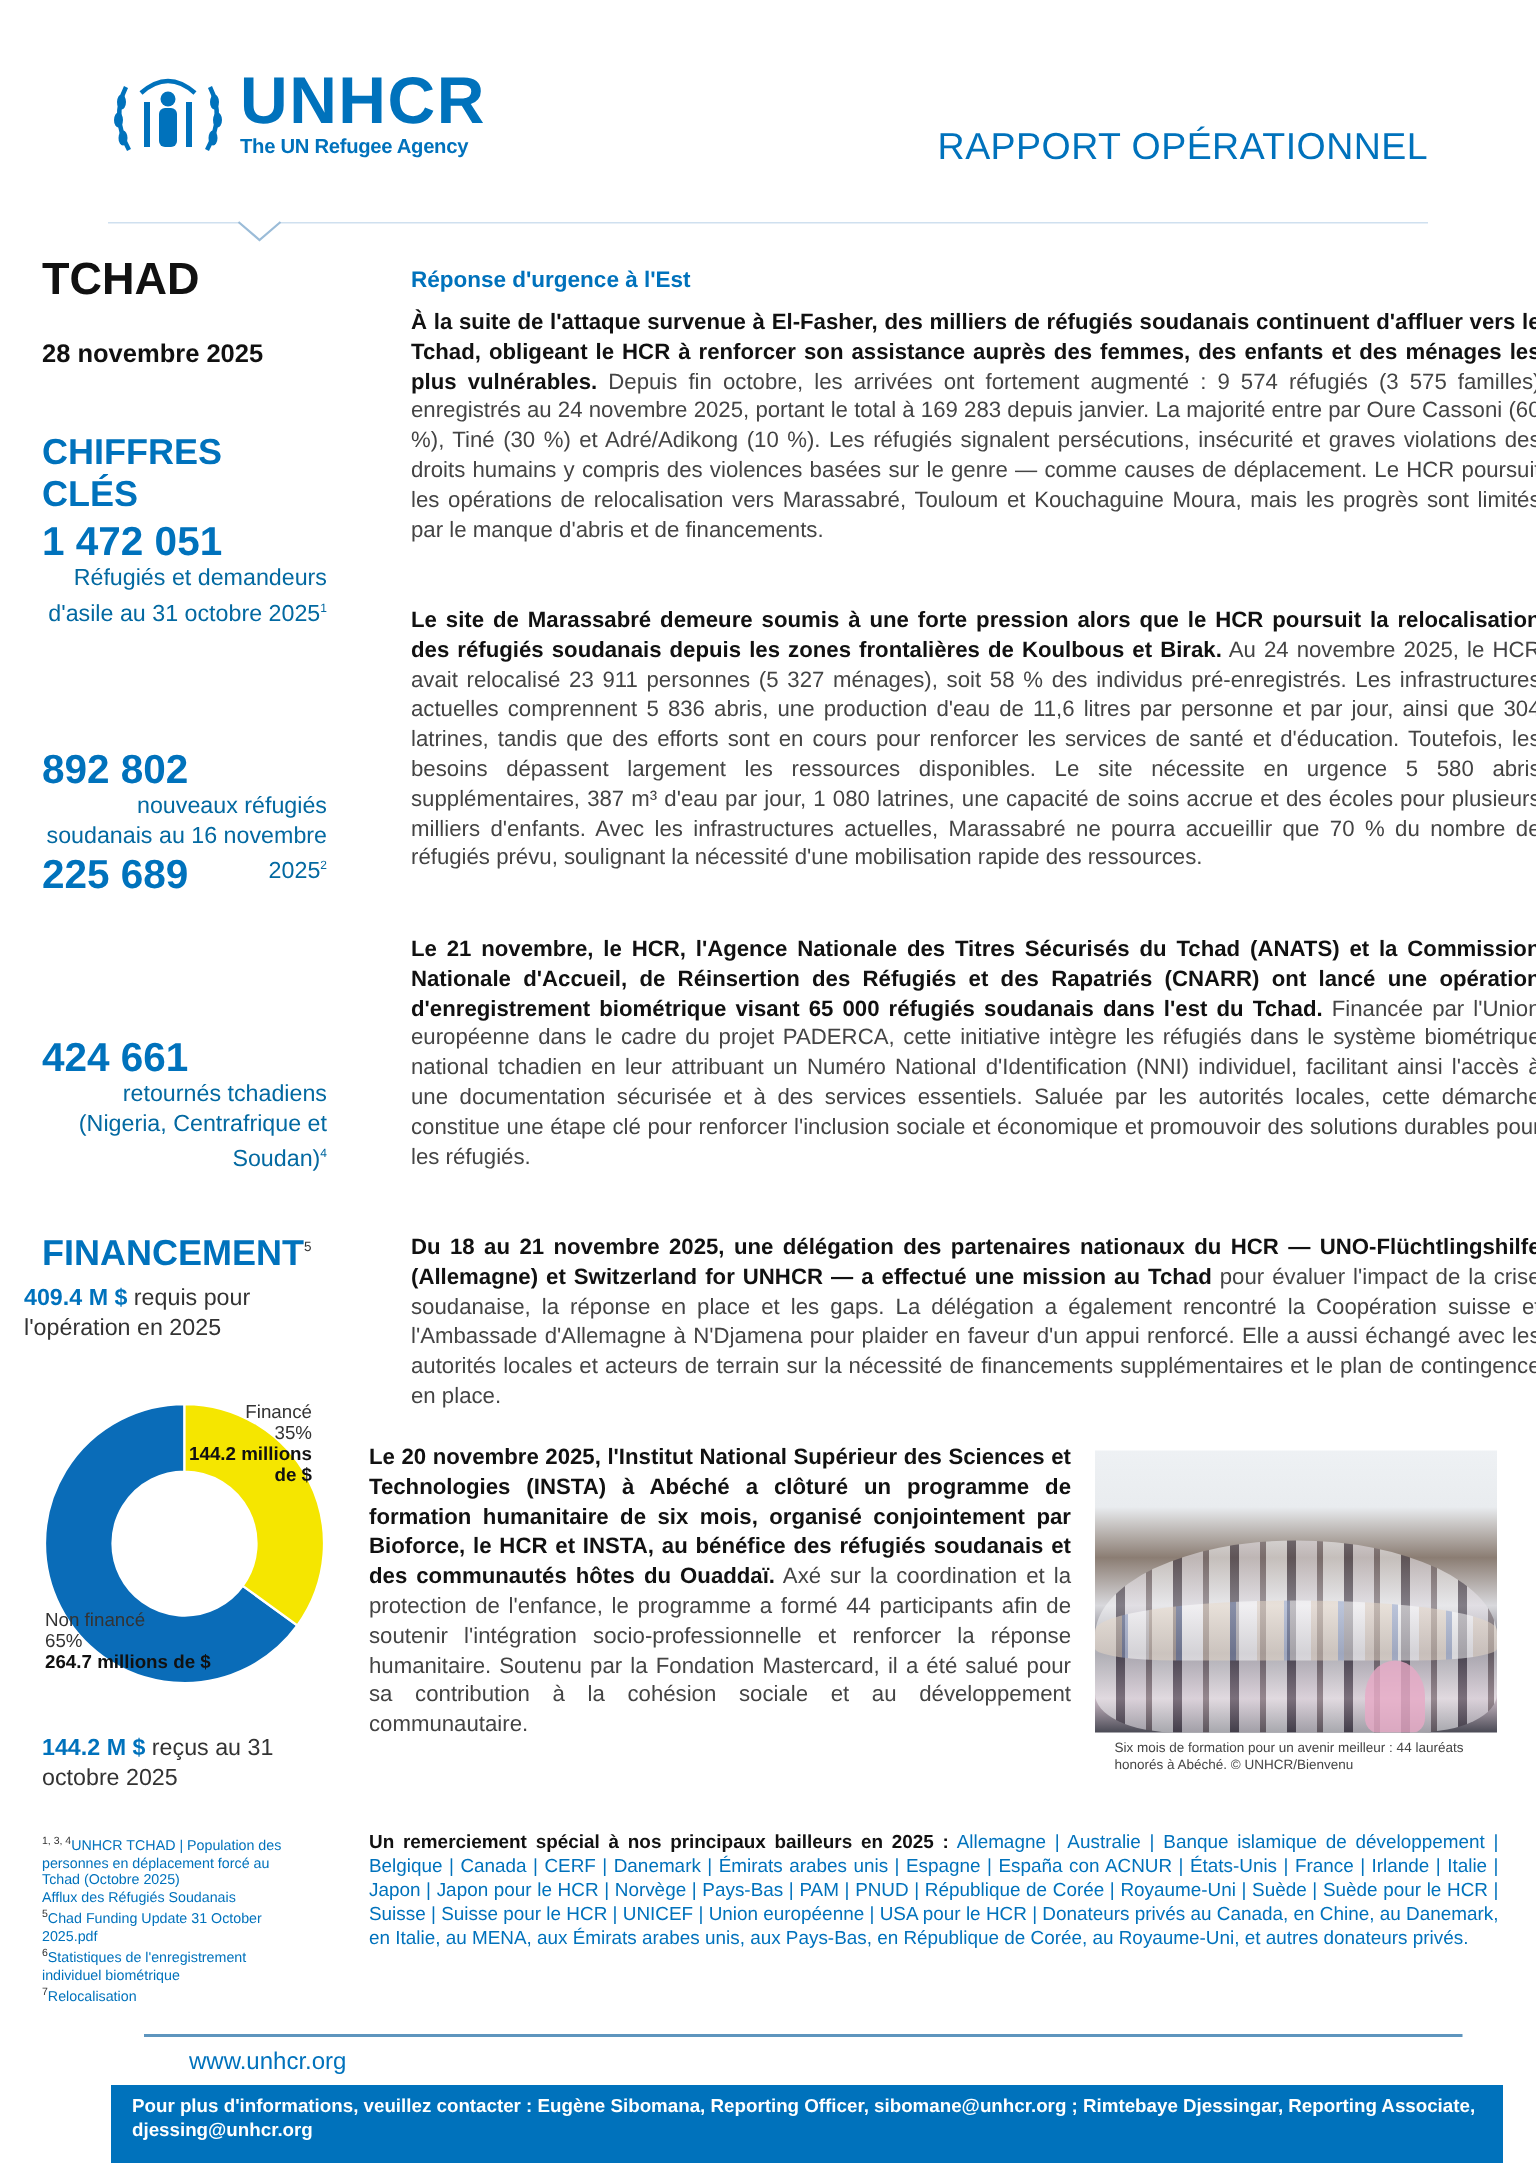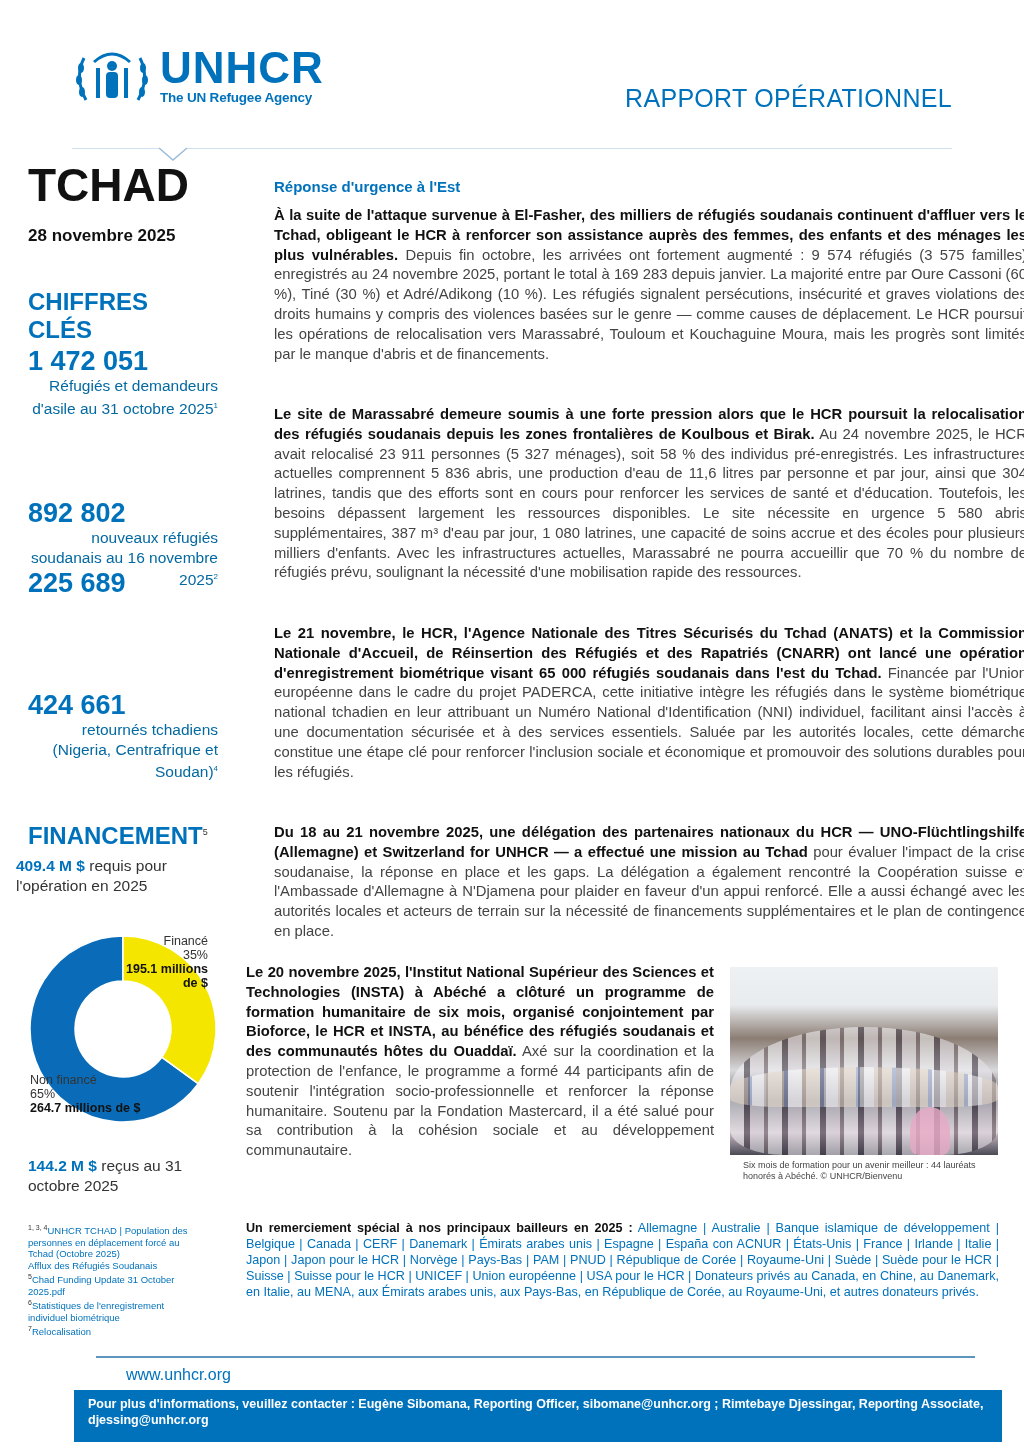--- a/index.html
+++ b/index.html
@@ -9,21 +9,21 @@
   #logo{left:72px;top:48px;width:270px;height:66px;display:flex;}
   #logo svg{flex:none;}
   #logo .wordmark{margin-left:8px;}
   #logo .uw{font-size:44px;font-weight:bold;color:#0072bc;letter-spacing:1px;line-height:40px;}
   #logo .tag{font-size:13.5px;font-weight:bold;color:#0072bc;margin-top:2px;letter-spacing:-0.2px;}
   #report-title{right:72px;top:84px;font-size:25px;color:#0072bc;letter-spacing:0.3px;}
   #hdr-line{left:72px;top:148px;width:880px;height:1px;background:#cfe0ef;}
   #hdr-chevron{left:158px;top:146px;width:30px;height:16px;}
   
   .side{left:28px;width:190px;}
-  #country{top:158px;font-size:46px;font-weight:bold;color:#111;}
+  #country{top:170px;font-size:30px;font-weight:bold;color:#111;}
   #date{top:226px;font-size:17px;font-weight:bold;color:#111;}
   #kf-title{top:288px;font-size:24px;font-weight:bold;color:#0072bc;}
   .fig-num{font-size:27px;font-weight:bold;color:#0072bc;line-height:30px;}
   .fig-desc{font-size:15.5px;color:#0369a1;line-height:19.5px;text-align:right;}
   .fig-desc sup{font-size:8px;}
   #fin-title{left:28px;top:822px;font-size:24px;font-weight:bold;color:#0072bc;}
   #fin-title sup{font-size:9px;color:#333;font-weight:normal;}
   #fin-req{left:16px;top:856px;width:200px;font-size:15.5px;color:#333;line-height:20px;}
   .blue-b{color:#0072bc;font-weight:bold;}
   #donut{left:28px;top:934px;width:190px;height:190px;}
@@ -104,21 +104,21 @@
 <div id="fin-title" class="abs"><span>FINANCEMENT</span><sup>5</sup></div>
 <div id="fin-req" class="abs"><span class="blue-b">409.4 M $</span><span> requis pour l'opération en 2025</span></div>
 
 <svg id="donut" class="abs" viewBox="0 0 190 190">
   <path id="arc-unfunded" d="M170.2385804768701 149.6640284632 A93 93 0 1 1 94.99999999999997 2 L94.99999999999999 47 A48 48 0 1 0 133.8328157299975 123.2136921100387 Z" fill="#0a6cb8" stroke="#fff" stroke-width="1.5"></path>
   <path id="arc-funded" d="M95 2 A93 93 0 0 1 170.2385804768701 149.6640284632 L133.8328157299975 123.2136921100387 A48 48 0 0 0 95 47 Z" fill="#f5e600" stroke="#fff" stroke-width="1.5"></path>
 </svg>
 <div class="abs dl" style="left:118px;top:934px;width:90px;text-align:right;">
   <div>Financé</div>
   <div>35%</div>
-  <b>195.1 millions de $</b>
+  <b>144.2 millions de $</b>
 </div>
 <div class="abs dl" style="left:30px;top:1073px;width:170px;">
   <div>Non financé</div>
   <div>65%</div>
   <b>264.7 millions de $</b>
 </div>
 
 <div id="fin-rec" class="abs"><span class="blue-b">144.2 M $</span><span> reçus au 31 octobre 2025</span></div>
 
 <div id="notes" class="abs">

